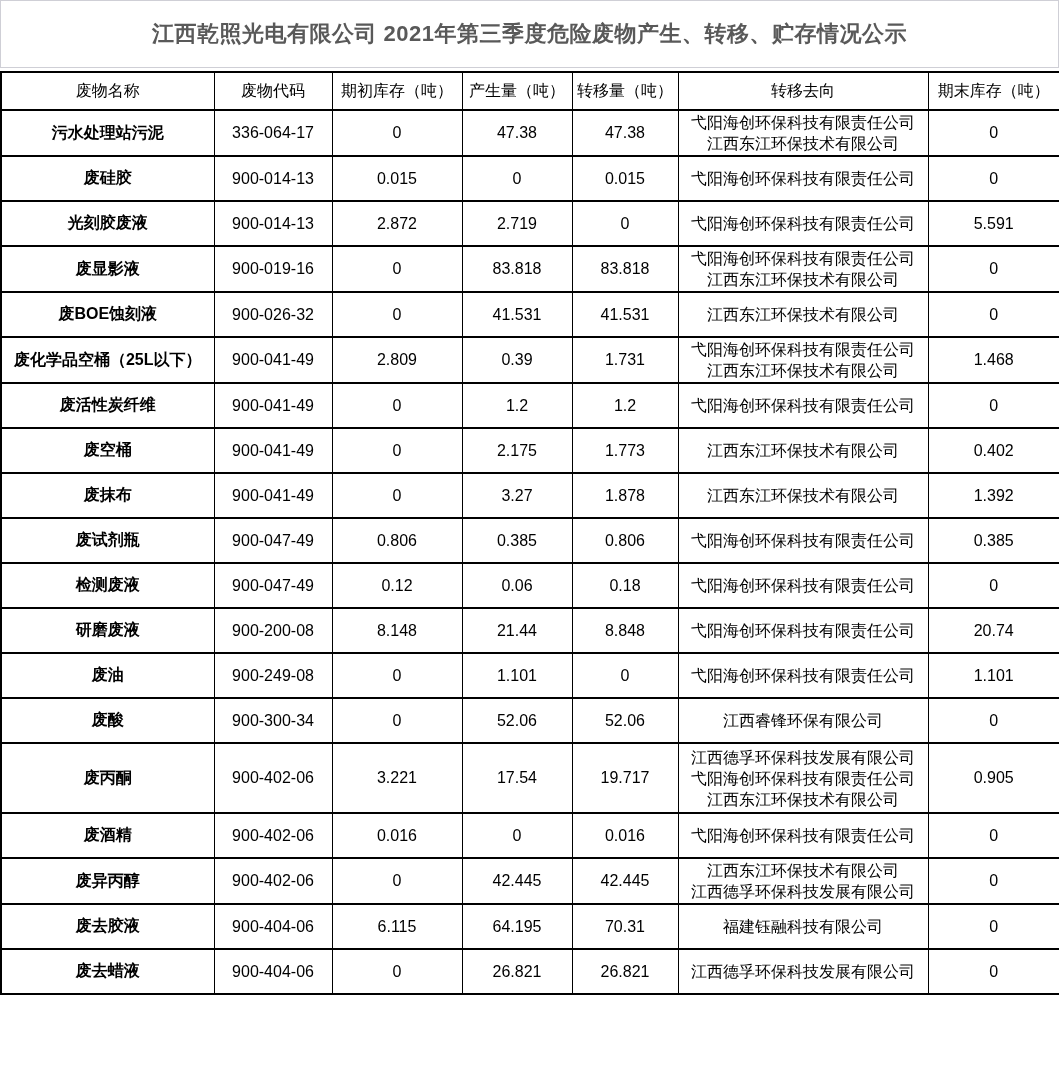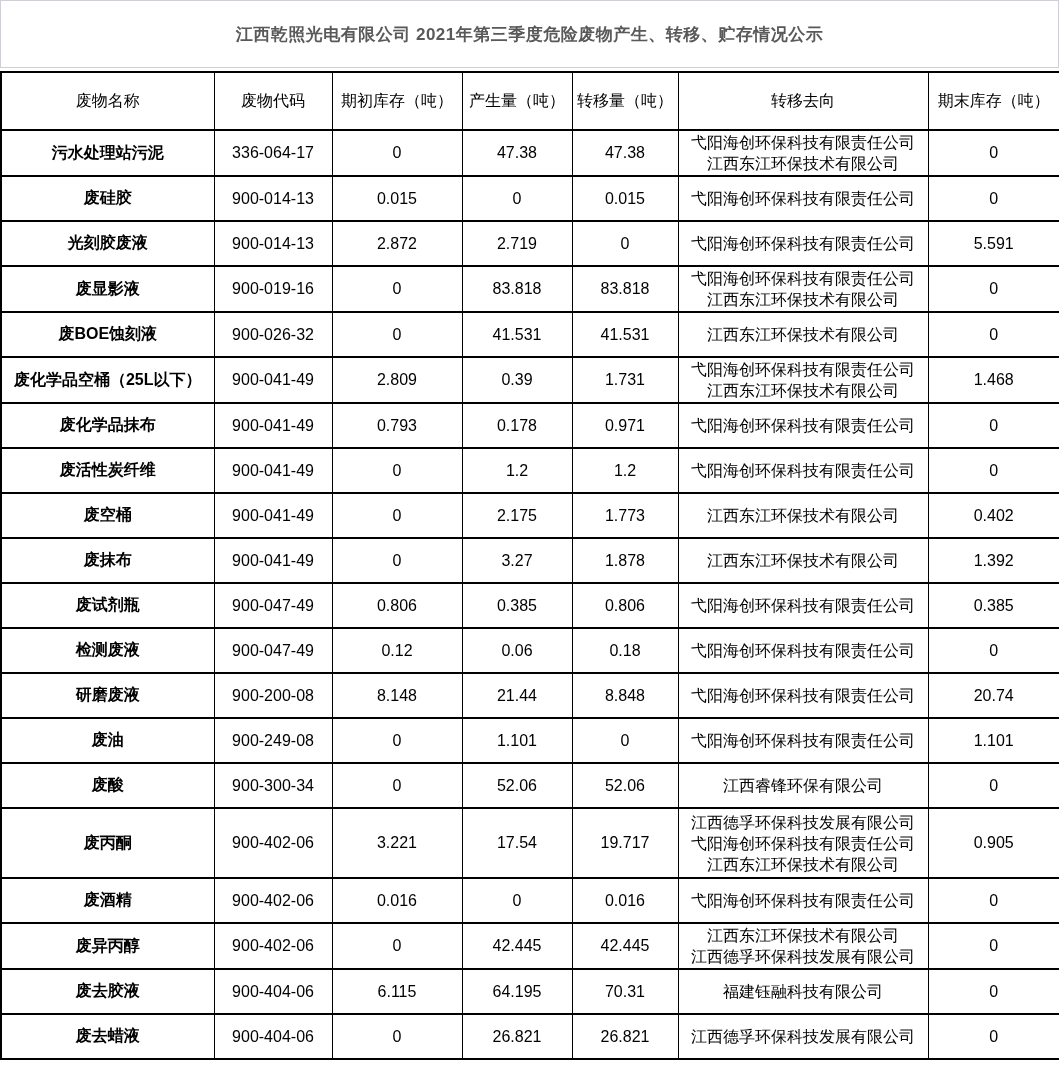--- a/index.html
+++ b/index.html
@@ -13,21 +13,21 @@
   .title-box {
     width: 1059px;
     height: 68px;
     border: 1px solid #cfcfd6;
     display: flex;
     align-items: center;
     justify-content: center;
     background: #ffffff;
   }
   .title-text {
-    font-size: 17px;
+    font-size: 22px;
     font-weight: bold;
     color: #595959;
     letter-spacing: 0.5px;
     white-space: nowrap;
   }
   table.waste {
     width: 1059px;
     margin-top: 3px;
     border-collapse: collapse;
     table-layout: fixed;
@@ -39,21 +39,21 @@
     border-color: #000000;
     border-width: 2px 1px;       
     text-align: center;
     vertical-align: middle;
     padding: 1px 2px;
     overflow: hidden;
   }
   table.waste th {
     font-weight: normal;
     font-size: 16px;
-    height: 58px;
+    height: 38px;
   }
   table.waste td {
     font-size: 16px;
     height: 45px;
   }
   table.waste tr.tall td { height: 70px; }
   td.name-cell { font-size: 15px; font-weight: bold; }
   td.dest-cell { font-size: 15px; padding: 0 2px; }
   .dest-line { line-height: 21px; }
 </style>
@@ -149,31 +149,20 @@
           <td>2.809</td>
           <td>0.39</td>
           <td>1.731</td>
           <td class="dest-cell">
             <div class="dest-line">弋阳海创环保科技有限责任公司</div>
             <div class="dest-line">江西东江环保技术有限公司</div>
           </td>
           <td>1.468</td>
         </tr>
         <tr>
-          <td class="name-cell">废化学品抹布</td>
-          <td>900-041-49</td>
-          <td>0.793</td>
-          <td>0.178</td>
-          <td>0.971</td>
-          <td class="dest-cell">
-            <div class="dest-line">弋阳海创环保科技有限责任公司</div>
-          </td>
-          <td>0</td>
-        </tr>
-        <tr>
           <td class="name-cell">废活性炭纤维</td>
           <td>900-041-49</td>
           <td>0</td>
           <td>1.2</td>
           <td>1.2</td>
           <td class="dest-cell">
             <div class="dest-line">弋阳海创环保科技有限责任公司</div>
           </td>
           <td>0</td>
         </tr>

